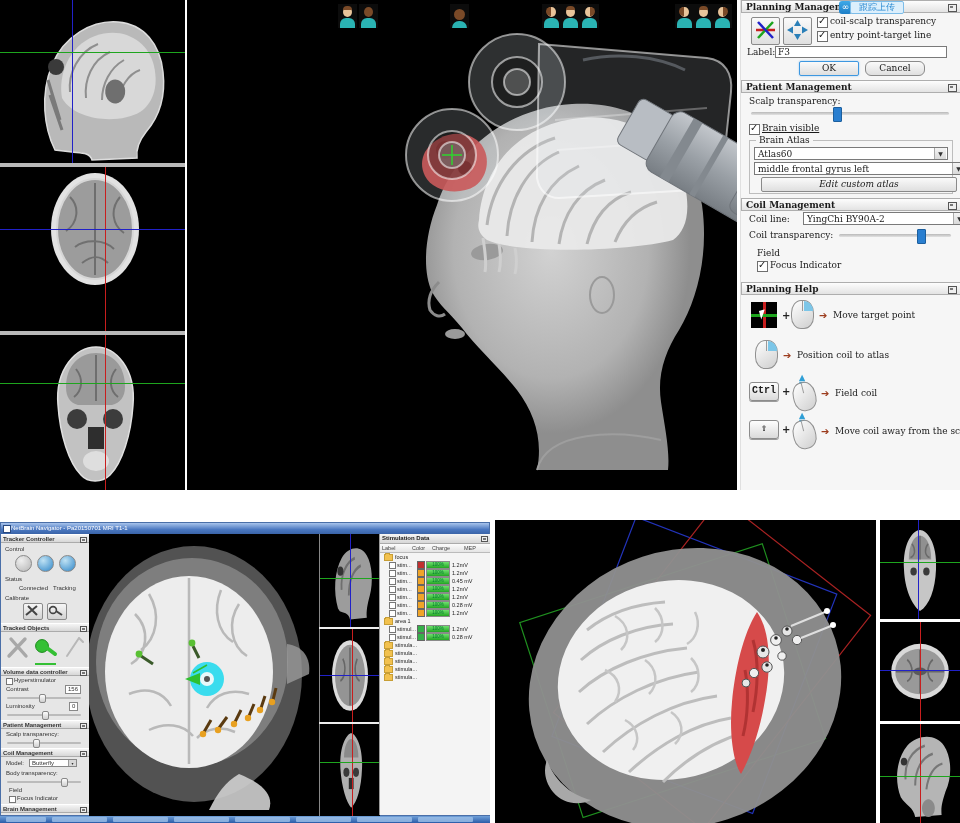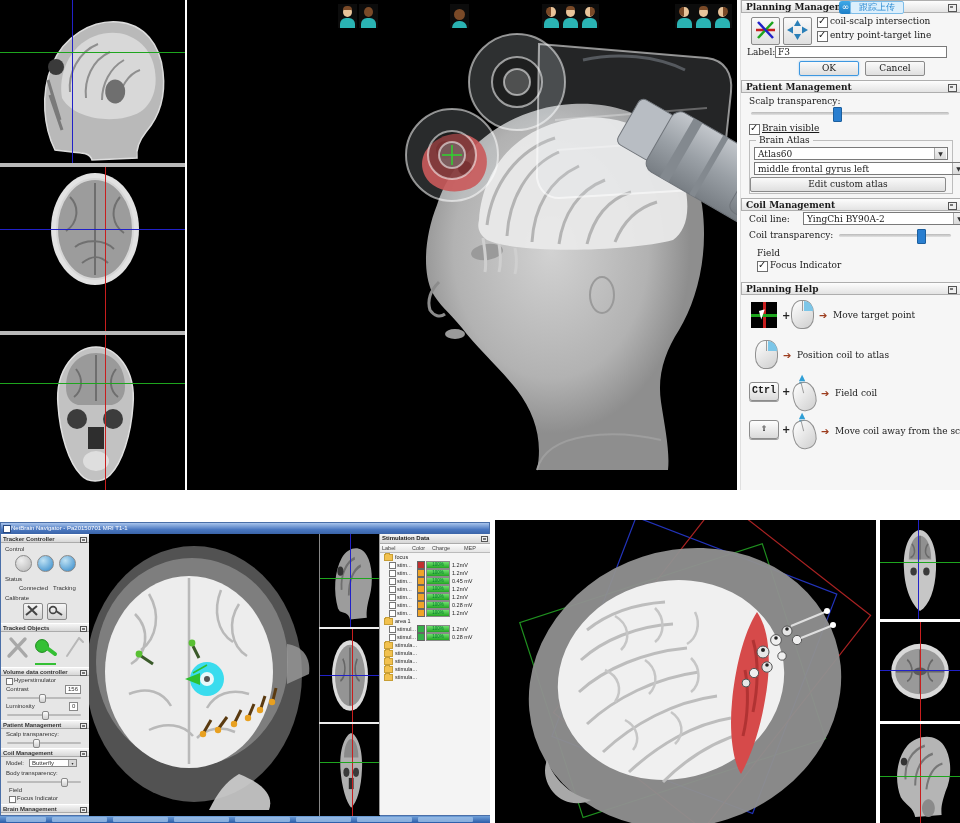--- a/index.html
+++ b/index.html
@@ -267,29 +267,29 @@
       <svg width="25" height="24" viewBox="0 0 25 24">
         <path d="M12.5,2 L16,8 L9,8 Z" fill="#2a7fb8"></path>
         <path d="M12.5,22 L9,16 L16,16 Z" fill="#2a7fb8"></path>
         <path d="M2,12 L8,8.5 L8,15.5 Z" fill="#2a7fb8"></path>
         <path d="M23,12 L17,15.5 L17,8.5 Z" fill="#2a7fb8"></path>
       </svg>
     </div>
     <span class="cb" style="left:76px;top:17px;">
         <span class="ck">✓</span>
       </span>
-    <span class="abs" style="left:89px;top:16px;">coil-scalp intersection</span>
+    <span class="abs" style="left:89px;top:16px;">coil-scalp transparency</span>
     <span class="cb" style="left:76px;top:31px;">
         <span class="ck">✓</span>
       </span>
     <span class="abs" style="left:89px;top:30px;">entry point-target line</span>
     <span class="abs" style="left:6px;top:47px;">Label:</span>
     <div class="field" style="left:34px;top:46px;width:172px;height:12px;">F3</div>
     <div class="btn primary" style="left:58px;top:61px;width:58px;height:13px;">OK</div>
-    <div class="btn" style="left:124px;top:61px;width:58px;height:13px;">Cancel</div>
+    <div class="btn" style="left:124px;top:61px;width:58px;height:13px;border-radius:6px;">Cancel</div>
 
     <div class="sec-h" style="top:80px;">
       <span>Patient Management</span>
       <span class="pin"></span>
     </div>
     <span class="abs" style="left:8px;top:96px;">Scalp transparency:</span>
     <div class="track" style="left:10px;top:112px;width:198px;">
       <span class="thumb" style="left:82px;"></span>
     </div>
     <span class="cb" style="left:8px;top:124px;">
@@ -299,21 +299,21 @@
     <div class="grp" style="left:8px;top:140px;width:202px;height:52px;">
       <span class="grp-l">Brain Atlas</span>
       <div class="dd" style="left:4px;top:6px;width:194px;height:13px;">
         <span>Atlas60</span>
         <span class="car">▼</span>
       </div>
       <div class="dd" style="left:4px;top:21px;width:212px;height:13px;">
         <span>middle frontal gyrus left</span>
         <span class="car">▼</span>
       </div>
-      <div class="btn" style="left:0;top:36px;width:194px;height:13px;">Edit custom atlas</div>
+      <div class="btn" style="left:11px;top:36px;width:194px;height:13px;font-style:italic;">Edit custom atlas</div>
     </div>
 
     <div class="sec-h" style="top:198px;">
       <span>Coil Management</span>
       <span class="pin"></span>
     </div>
     <span class="abs" style="left:8px;top:214px;">Coil line:</span>
     <div class="dd" style="left:62px;top:212px;width:164px;height:13px;">
       <span>YingChi BY90A-2</span>
       <span class="car">▼</span>

